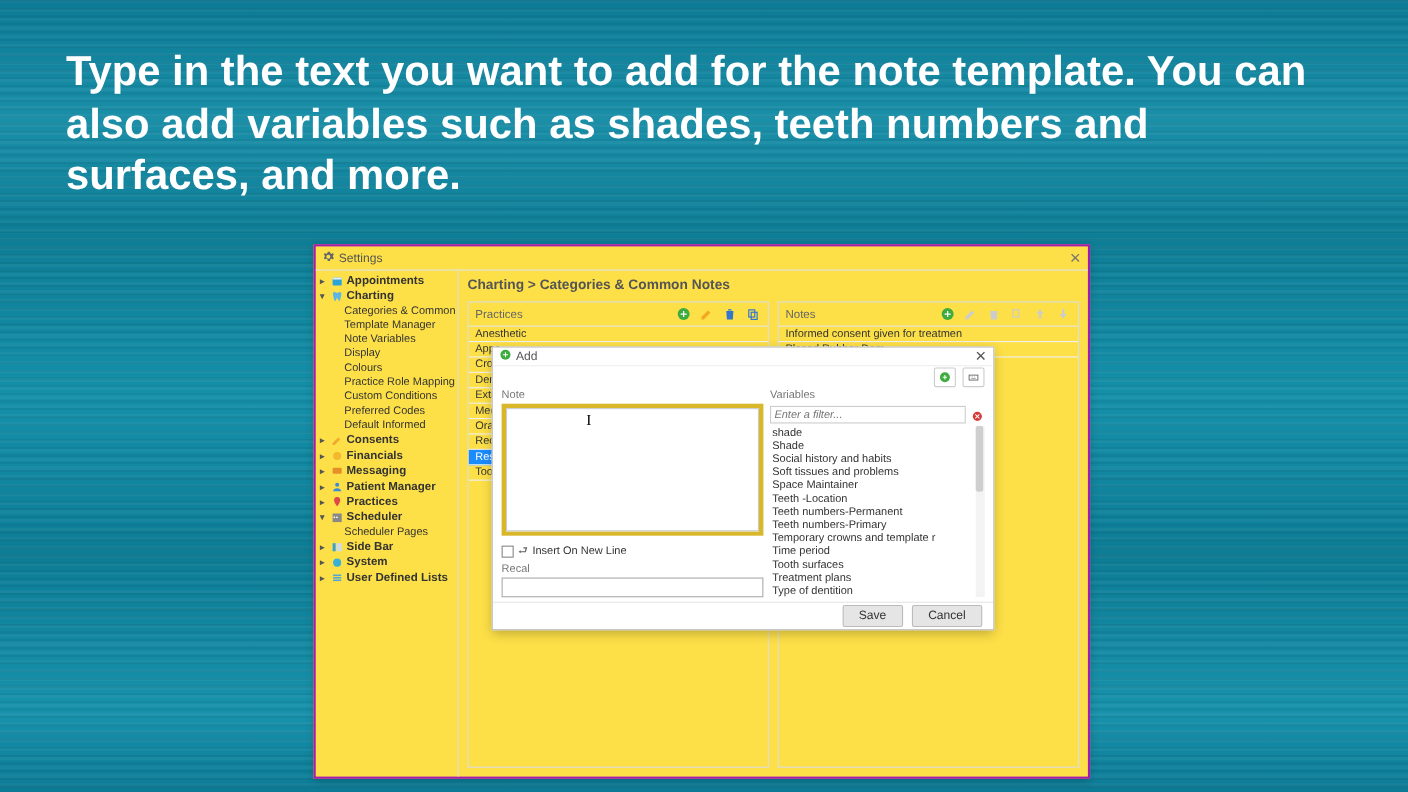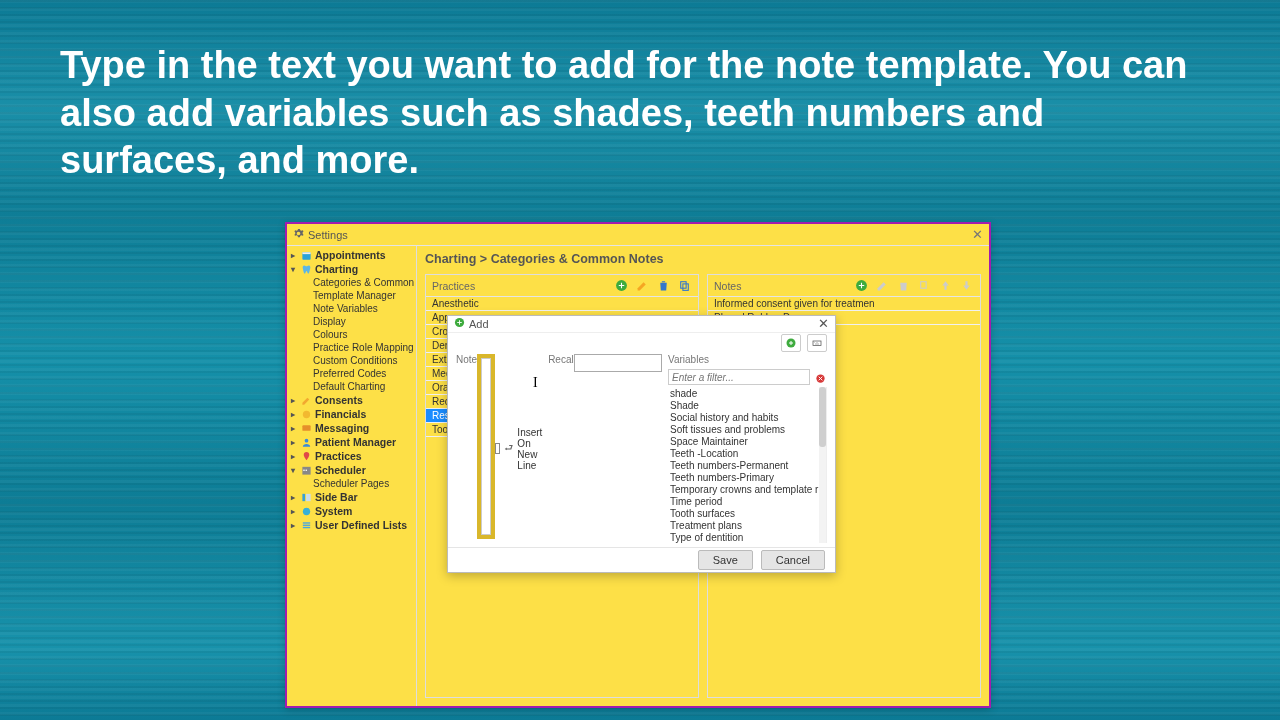--- a/index.html
+++ b/index.html
@@ -54,33 +54,33 @@
 .pencil { fill:#f5a623; }
 .trashc { fill:#3377cc; }
 .faded svg { fill:#ccc !important; }
 .list { flex:1; overflow:hidden; }
 .list-row { font-size:10px; padding:1px 6px; border-bottom:1px solid #f0f0f0; color:#333; cursor:pointer; white-space:nowrap; overflow:hidden; text-overflow:clip; }
 .list-row.sel { background:#1a8cff; color:#fff; }
 .footer { height:36px; border-top:1px solid #e4e4e4; display:flex; justify-content:flex-end; align-items:center; padding:0 10px; }
 .btn-primary { background:#1a8cff; color:#fff; border:1px solid #0f6fd1; font-size:12px; font-weight:700; padding:5px 14px; border-radius:3px; cursor:pointer; }
 
 .dialog {
-  position:absolute; left: 447px; top: 315px; width: 389px; height: 258px;
+  position:absolute; left: 447px; top: 315px; width: 457px; height: 258px;
   background:#fff; border:1px solid #bbb; box-shadow: 0 3px 10px rgba(0,0,0,0.25);
   display:flex; flex-direction:column; z-index:50;
 }
 .dlg-title { height:20px; display:flex; align-items:center; justify-content:space-between; padding:0 6px; border-bottom:1px solid #eee; }
 .dlg-title .ti { display:flex; align-items:center; gap:4px; font-size:11px; color:#555; }
 .dlg-title .plus-sm svg { width:11px; height:11px; fill:#3eab3e; }
 .dlg-title .closex { font-size:13px; color:#555; cursor:pointer; }
 .dlg-bar { height:26px; display:flex; justify-content:flex-end; align-items:center; gap:6px; padding:0 8px; }
 .dlg-btn { width:20px; height:18px; border:1px solid #ccc; border-radius:2px; display:inline-flex; align-items:center; justify-content:center; cursor:pointer; }
 .dlg-btn svg { width:12px; height:12px; }
 .dlg-body { flex:1; display:flex; gap:6px; padding:0 8px 4px; }
-.dlg-left { width: 238px; display:flex; }
+.dlg-left { width: 238px; display:flex; flex-direction:column; }
 .dlg-right { flex:1; display:flex; flex-direction:column; }
 .col-label { font-size:10px; color:#777; padding-bottom:2px; }
 .note-area-wrap { border:4px solid #d9b72b; flex:1; margin-bottom:4px; }
 .note-area { width:100%; height:100%; border:1px solid #ccc; resize:none; font-size:11px; padding:4px; position:relative; }
 .cursor-i { position:absolute; left:533px; top:375px; z-index:60; font-family:serif; font-size:14px; color:#000; }
 .inline-row { display:flex; align-items:center; gap:4px; font-size:10px; color:#333; padding:2px 0; }
 .chk { width:11px; height:11px; border:1px solid #888; }
 .name-field { width:100%; height:18px; border:1px solid #aaa; font-size:10px; padding:1px 3px; }
 .filter-row { display:flex; align-items:flex-end; gap:4px; height:18px; }
 .filter-in { flex:1; height:16px; border:1px solid #ccc; font-size:10px; font-style:italic; color:#aaa; padding:0 3px; }
@@ -149,21 +149,21 @@
       <div class="side-item sub">
           <span>Practice Role Mapping</span>
         </div>
       <div class="side-item sub">
           <span>Custom Conditions</span>
         </div>
       <div class="side-item sub">
           <span>Preferred Codes</span>
         </div>
       <div class="side-item sub">
-          <span>Default Charting</span>
+          <span>Default Informed</span>
         </div>
       <div class="side-item bold">
           <span class="disc">▸</span>
           <span class="ic">
             <svg viewBox="0 0 24 24">
               <path d="M3 17l11-11 4 4L7 21H3v-4z" fill="#f2a930"></path>
             </svg>
           </span>
           <span>Consents</span>
         </div>

